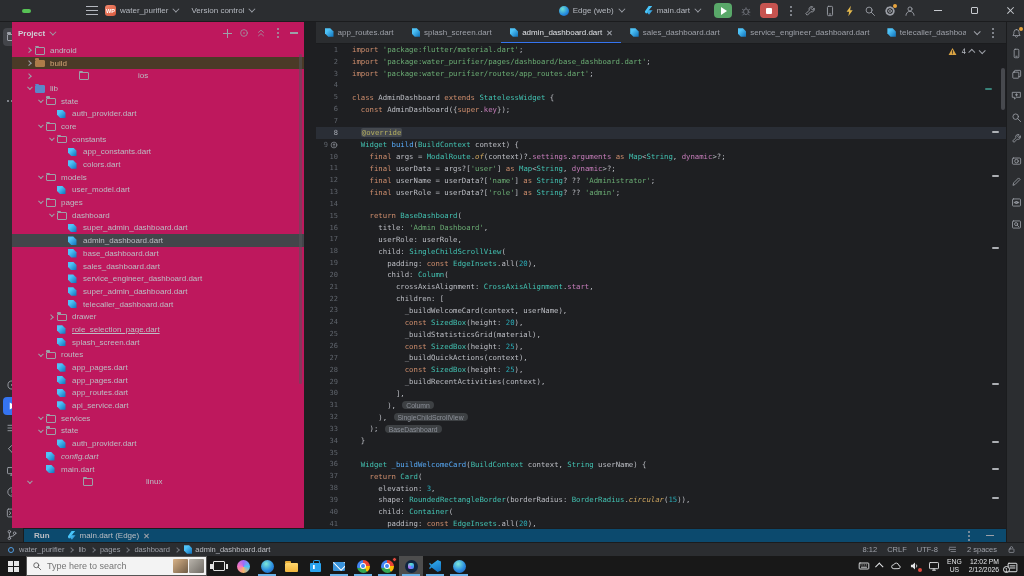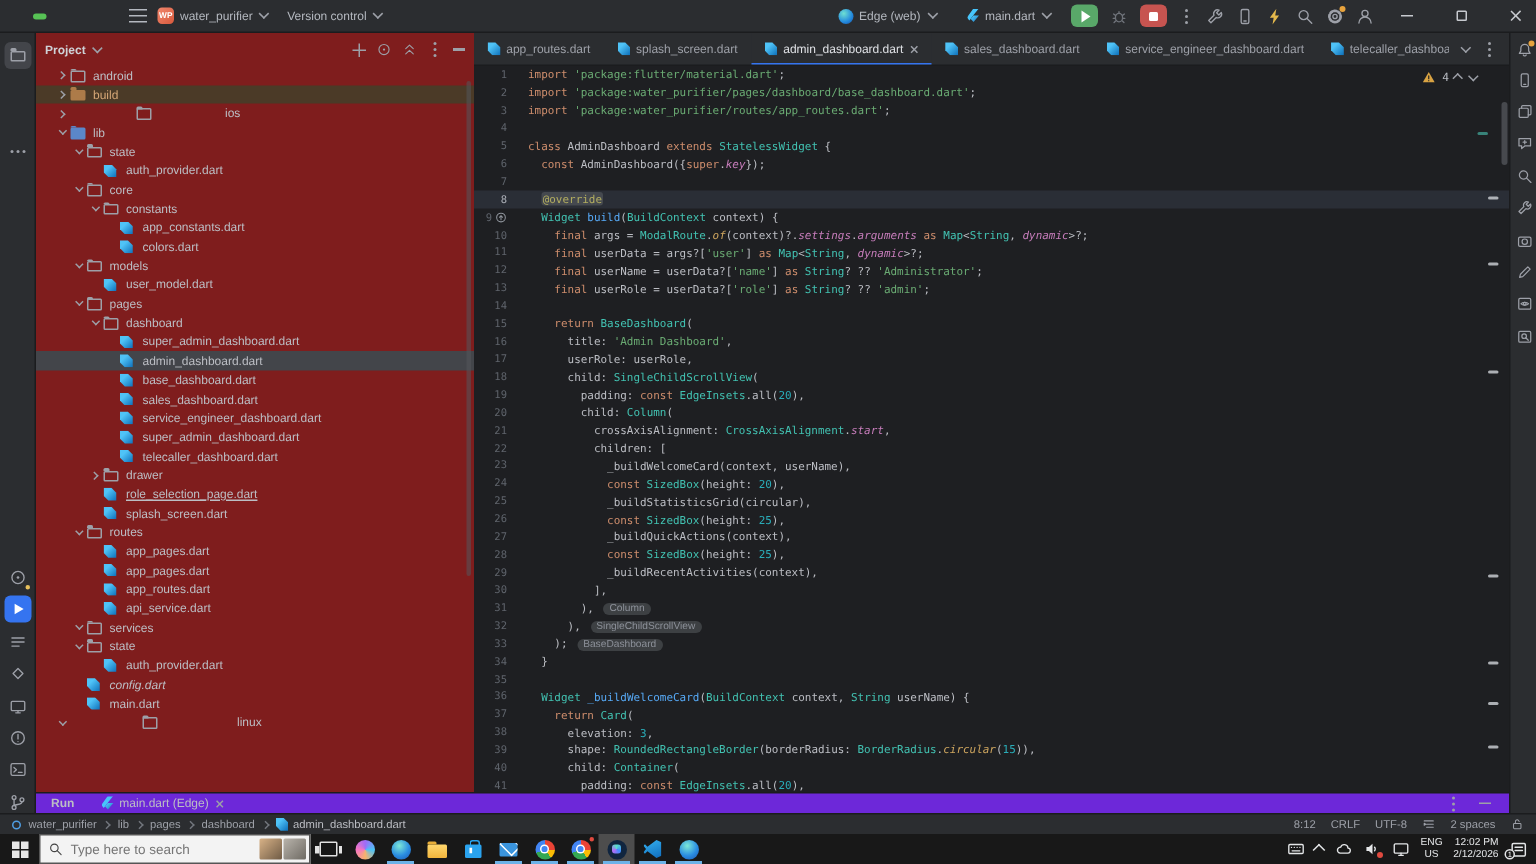--- a/index.html
+++ b/index.html
@@ -38,21 +38,21 @@
   .xmark{position:relative;width:9px;height:9px}
   .xmark::before,.xmark::after{content:"";position:absolute;left:4px;top:0;width:1.2px;height:9px;background:currentColor}
   .xmark::before{transform:rotate(45deg)}.xmark::after{transform:rotate(-45deg)}
   
   #left-strip{position:absolute;left:0;top:22px;width:24px;height:520px;background:#2b2d30;border-right:1px solid #1b1c1e}
   .strip-cell{position:absolute;left:3px;width:18px;height:18px;border-radius:4px;display:flex;align-items:center;justify-content:center}
   .strip-cell.active-blue{background:#3574f0;color:#fff}
   .strip-cell.active-gray{background:#43454a}
   .ybadge{position:absolute;right:0;bottom:0;width:5px;height:5px;border-radius:50%;background:#e8c15c;border:1px solid #2b2d30}
   
-  #project-panel{position:absolute;left:24px;top:22px;width:292px;height:506px;background:#7f1d1d;overflow:hidden}
+  #project-panel{position:absolute;left:12px;top:22px;width:292px;height:506px;background:#be185d;overflow:hidden}
   .pp-header{height:22px;display:flex;align-items:center;font-size:8px;color:#ced1d6;padding:0 6px;gap:4px}
   .pp-title{font-weight:bold}
   .pp-tools{margin-left:auto;display:flex;align-items:center;gap:7px;color:#9da0a8}
   .plus{position:relative;width:9px;height:9px}
   .plus::before,.plus::after{content:"";position:absolute;background:#9da0a8}
   .plus::before{left:4px;top:0;width:1.2px;height:9px}.plus::after{top:4px;left:0;height:1.2px;width:9px}
   .minus-bar{width:8px;height:1.2px;background:#9da0a8}
   #tree{position:absolute;left:0;top:22px;right:0;bottom:0;overflow:hidden}
   .trow{display:flex;align-items:center;height:12.7px;font-size:8px;color:#bcbec4;white-space:nowrap}
   .trow.sel{background:#43454a}
@@ -82,36 +82,36 @@
   .tab-tools{display:flex;align-items:center;gap:9px;padding:0 8px}
   #code-wrap{position:relative;height:484px;overflow:hidden;font-family:"DejaVu Sans Mono",monospace;font-size:7.3px}
   .code-row{display:flex;height:11.85px;align-items:center;white-space:pre}
   .code-row.cur{background:#2a2e36}
   .gut{width:26px;flex:0 0 26px;text-align:right;padding-right:4px;color:#5f646c;font-size:7px;display:flex;justify-content:flex-end;align-items:center;gap:2px}
   .code-row.cur .gut{color:#aeb2ba}
   .ovr-ic{width:8px;height:8px;color:#8f949c;flex:0 0 8px}
   .code-body{padding-left:10px}
   .tk-k{color:#cf8e6d}.tk-s{color:#6aab73}.tk-n{color:#2aacb8}.tk-t{color:#42c2b2}
   .tk-d{color:#bcbec4}.tk-m{color:#57aaf7}
-  .tk-p{color:#c77dbb;font-style:italic}.tk-f{color:#cfa65f;font-style:italic}
+  .tk-p{color:#c77dbb;}.tk-f{color:#cfa65f;font-style:italic}
   .tk-ab{color:#b3ae60;background:#45494f;border-radius:2px;padding:0 1px}
   .tk-h{background:#3d4043;color:#8c9099;font-family:"Liberation Sans",sans-serif;font-size:6.8px;
     padding:0.5px 4px;border-radius:4px;margin-left:2px}
   #insp{position:absolute;right:22px;top:3px;display:flex;align-items:center;gap:4px;font-size:7.5px;color:#b6bac1}
   #insp .ic{width:9px;height:9px}
   .chev-up,.chev-dn{width:5px;height:5px;border-right:1.1px solid #9da0a8;border-bottom:1.1px solid #9da0a8;display:inline-block}
   .chev-up{transform:rotate(-135deg) translateY(-1px)}.chev-dn{transform:rotate(45deg) translateY(-1px)}
   #ed-scroll{position:absolute;right:1px;top:24px;width:4px;height:42px;border-radius:2px;background:#47494e}
   .mark{position:absolute;right:7px;width:7px;height:2px;border-radius:1px;background:#c6c9ce;opacity:.85}
   .mark.teal{background:#3d9488;right:14px}
   
   #right-strip{position:absolute;left:1006px;top:22px;width:18px;height:520px;background:#2b2d30;border-left:1px solid #1b1c1e}
   .rs-cell{position:absolute;left:2px;width:14px;height:14px;display:flex;align-items:center;justify-content:center}
   
-  #run-bar{position:absolute;left:24px;top:528px;width:982px;height:14px;background:#6d28d9;border-top:1px solid #1b1c1e;
+  #run-bar{position:absolute;left:24px;top:528px;width:982px;height:14px;background:#0c4a6e;border-top:1px solid #1b1c1e;
     display:flex;align-items:center;font-size:8px;color:#bcbec4}
   #run-bar .rb-label{font-weight:bold;padding:0 10px}
   .rb-tab{display:flex;align-items:center;gap:4px;padding:0 8px;height:100%}
   .rb-tab .xmark{width:6px;height:6px;color:#9da0a8}.rb-tab .xmark::before,.rb-tab .xmark::after{left:2.5px;height:6px;width:1px}
   .rb-right{margin-left:auto;display:flex;align-items:center;gap:12px;padding-right:12px}
   
   #status-bar{position:absolute;left:0;top:542px;width:1024px;height:14px;background:#2b2d30;border-top:1px solid #1b1c1e;
     display:flex;align-items:center;font-size:7.5px;color:#9da0a8;padding:0 8px}
   .bc{display:flex;align-items:center;gap:5px}
   .bc-sep{width:4px;height:4px;border-right:1px solid #72767d;border-bottom:1px solid #72767d;transform:rotate(-45deg)}
@@ -690,21 +690,21 @@
           <div class="code-row"><span class="gut">15</span><span class="code-body"><span class="tk-d">    </span><span class="tk-k">return </span><span class="tk-t">BaseDashboard</span><span class="tk-d">(</span></span></div>
           <div class="code-row"><span class="gut">16</span><span class="code-body"><span class="tk-d">      title: </span><span class="tk-s">'Admin Dashboard'</span><span class="tk-d">,</span></span></div>
           <div class="code-row"><span class="gut">17</span><span class="code-body"><span class="tk-d">      userRole: userRole,</span></span></div>
           <div class="code-row"><span class="gut">18</span><span class="code-body"><span class="tk-d">      child: </span><span class="tk-t">SingleChildScrollView</span><span class="tk-d">(</span></span></div>
           <div class="code-row"><span class="gut">19</span><span class="code-body"><span class="tk-d">        padding: </span><span class="tk-k">const </span><span class="tk-t">EdgeInsets</span><span class="tk-d">.all(</span><span class="tk-n">20</span><span class="tk-d">),</span></span></div>
           <div class="code-row"><span class="gut">20</span><span class="code-body"><span class="tk-d">        child: </span><span class="tk-t">Column</span><span class="tk-d">(</span></span></div>
           <div class="code-row"><span class="gut">21</span><span class="code-body"><span class="tk-d">          crossAxisAlignment: </span><span class="tk-t">CrossAxisAlignment</span><span class="tk-d">.</span><span class="tk-p">start</span><span class="tk-d">,</span></span></div>
           <div class="code-row"><span class="gut">22</span><span class="code-body"><span class="tk-d">          children: [</span></span></div>
           <div class="code-row"><span class="gut">23</span><span class="code-body"><span class="tk-d">            _buildWelcomeCard(context, userName),</span></span></div>
           <div class="code-row"><span class="gut">24</span><span class="code-body"><span class="tk-d">            </span><span class="tk-k">const </span><span class="tk-t">SizedBox</span><span class="tk-d">(height: </span><span class="tk-n">20</span><span class="tk-d">),</span></span></div>
-          <div class="code-row"><span class="gut">25</span><span class="code-body"><span class="tk-d">            _buildStatisticsGrid(circular),</span></span></div>
+          <div class="code-row"><span class="gut">25</span><span class="code-body"><span class="tk-d">            _buildStatisticsGrid(material),</span></span></div>
           <div class="code-row"><span class="gut">26</span><span class="code-body"><span class="tk-d">            </span><span class="tk-k">const </span><span class="tk-t">SizedBox</span><span class="tk-d">(height: </span><span class="tk-n">25</span><span class="tk-d">),</span></span></div>
           <div class="code-row"><span class="gut">27</span><span class="code-body"><span class="tk-d">            _buildQuickActions(context),</span></span></div>
           <div class="code-row"><span class="gut">28</span><span class="code-body"><span class="tk-d">            </span><span class="tk-k">const </span><span class="tk-t">SizedBox</span><span class="tk-d">(height: </span><span class="tk-n">25</span><span class="tk-d">),</span></span></div>
           <div class="code-row"><span class="gut">29</span><span class="code-body"><span class="tk-d">            _buildRecentActivities(context),</span></span></div>
           <div class="code-row"><span class="gut">30</span><span class="code-body"><span class="tk-d">          ],</span></span></div>
           <div class="code-row"><span class="gut">31</span><span class="code-body"><span class="tk-d">        ), </span><span class="tk-h">Column</span></span></div>
           <div class="code-row"><span class="gut">32</span><span class="code-body"><span class="tk-d">      ), </span><span class="tk-h">SingleChildScrollView</span></span></div>
           <div class="code-row"><span class="gut">33</span><span class="code-body"><span class="tk-d">    ); </span><span class="tk-h">BaseDashboard</span></span></div>
           <div class="code-row"><span class="gut">34</span><span class="code-body"><span class="tk-d">  }</span></span></div>
           <div class="code-row"><span class="gut">35</span><span class="code-body"></span></div>

